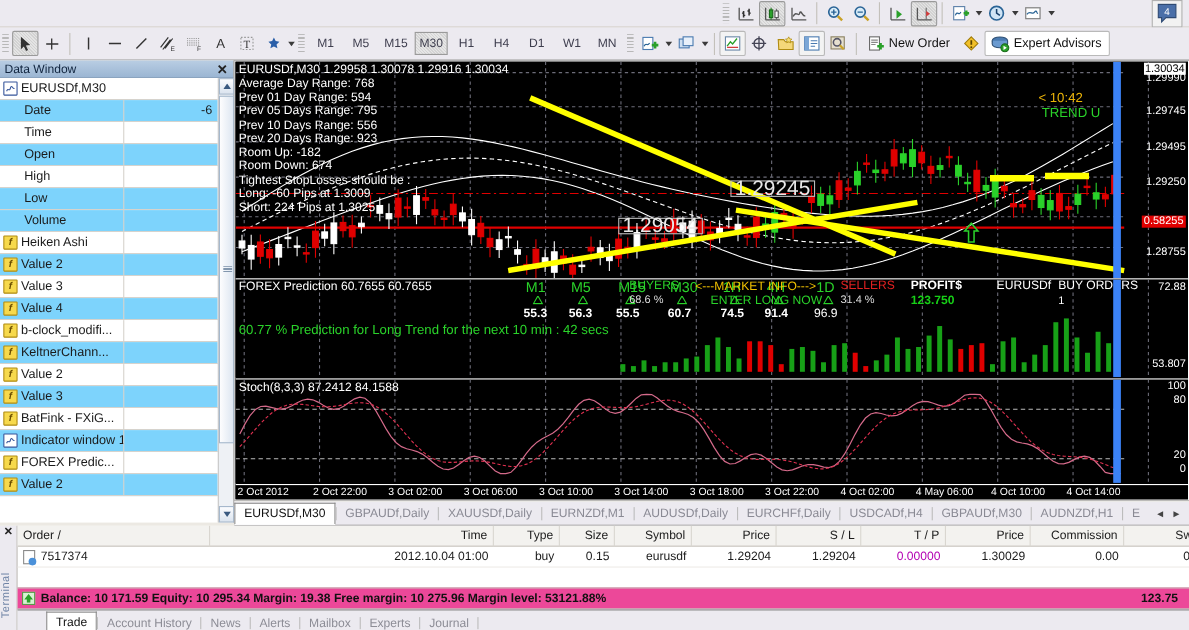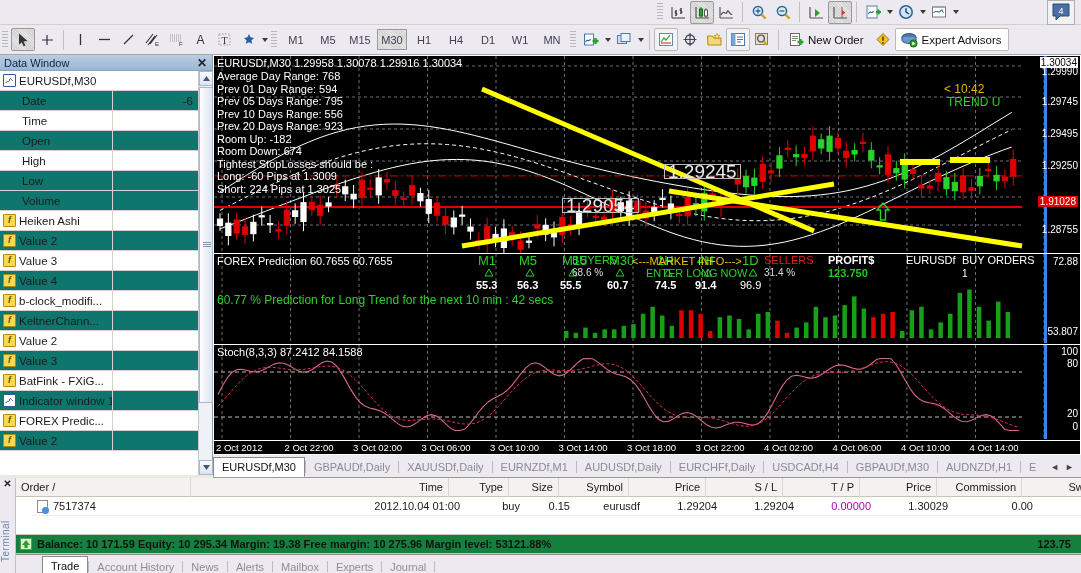--- a/index.html
+++ b/index.html
@@ -41,21 +41,21 @@
   
   #data-window{position:absolute;left:0;top:55px;width:213px;height:420px;background:#f0efeb;
     border-right:1px solid #9a9a9a;}
   #dw-title{height:16px;background:linear-gradient(to bottom,#b9cde3,#9bb6d3);
     display:flex;align-items:center;padding:0 4px;border-bottom:1px solid #8ba4bf;}
   #dw-title .t{font-size:11px;color:#10243e;flex:1;}
   #dw-close{font-size:12px;font-weight:bold;color:#222;width:12px;text-align:center;cursor:default;}
   #dw-body{position:absolute;top:16px;left:0;right:14px;bottom:0;overflow:hidden;background:#fff;}
   .dw-row{display:flex;height:20px;border-bottom:1px solid #d6d3cd;align-items:center;}
   .dw-row.head{background:#fff;}
-  .dw-row.odd{background:#0f766e;}
+  .dw-row.odd{background:#7dd3fc;}
   .dw-row.even{background:#fff;}
   .dw-lbl{flex:0 0 113px;font-size:11.5px;color:#1a1a1a;display:flex;align-items:center;
     padding-left:3px;height:100%;border-right:1px solid #d6d3cd;overflow:hidden;white-space:nowrap;}
   .dw-lbl.indent{padding-left:22px;}
   .dw-val{flex:1;font-size:11.5px;color:#1a1a1a;text-align:right;padding-right:5px;}
   .ico-fx{width:13px;height:13px;margin-right:3px;flex:none;background:#f7d94c;border:1px solid #b08b12;
     border-radius:1px;font-size:9px;font-style:italic;font-weight:bold;color:#6b4e00;
     display:flex;align-items:center;justify-content:center;line-height:1;}
   .ico-chart{width:13px;height:13px;margin-right:3px;flex:none;background:#fff;border:1px solid #36559a;
     border-radius:1px;display:flex;align-items:center;justify-content:center;}
@@ -70,21 +70,21 @@
     background:repeating-linear-gradient(to bottom,#8296ad 0 1px,transparent 1px 2px);}
 
   
   #chart-area{position:absolute;left:213px;top:55px;width:868px;height:400px;background:#000;
     border:1px solid #fff;overflow:hidden;}
   .pane{position:absolute;left:0;right:0;background:#000;overflow:hidden;}
   #pane-price{top:0;height:197px;}
   #pane-pred{top:197px;height:90px;border-top:1px solid #fff;}
   #pane-stoch{top:288px;height:95px;border-top:1px solid #fff;}
   #time-axis{position:absolute;left:0;right:0;top:384px;height:14px;background:#000;border-top:1px solid #fff;}
-  .price-scale{position:absolute;right:0;top:0;bottom:0;width:36px;border-left:3px solid #3b82f6;}
+  .price-scale{position:absolute;right:0;top:0;bottom:0;width:68px;border-left:7px solid #3b82f6;}
   .ps-lbl{position:absolute;right:2px;font-size:10px;color:#fff;white-space:nowrap;}
   .ps-lbl.hi{background:#fff;color:#000;padding:0 1px;}
   .ps-lbl.red{background:#e00000;color:#fff;padding:0 2px;}
   .info-txt{position:absolute;font-size:11px;white-space:nowrap;line-height:13px;}
   .ta-lbl{position:absolute;font-size:9.5px;color:#fff;white-space:nowrap;top:1px;}
 
   
   #chart-tabs{position:absolute;left:213px;top:456px;width:868px;height:22px;
     background:#eceaf0;border-bottom:1px solid #9a9a9a;display:flex;align-items:center;}
   .ctab{font-size:11px;color:#8a8a94;padding:0 8px;height:19px;display:flex;align-items:center;flex:none;}
@@ -99,31 +99,31 @@
     border-right:1px solid #c4c0ba;}
   #term-close{font-size:10px;font-weight:bold;text-align:center;line-height:12px;color:#222;}
   #term-vlabel{position:absolute;bottom:2px;left:0;width:16px;height:60px;
     font-size:10px;color:#6f84a6;writing-mode:vertical-rl;transform:rotate(180deg);
     text-align:center;letter-spacing:0.5px;}
   #term-main{position:absolute;left:16px;top:0;right:0;height:95px;}
   .thead{display:flex;height:19px;background:#f3f2ef;border-bottom:1px solid #c8c4bd;align-items:center;}
   .th{font-size:11px;color:#1a1a1a;text-align:right;padding-right:5px;
     border-right:1px solid #d9d6d0;height:19px;line-height:19px;overflow:hidden;white-space:nowrap;}
   .th.left{text-align:left;padding-left:5px;}
-  .trow{display:flex;height:19px;border-bottom:1px solid #eeece8;margin-left:16px;}
+  .trow{display:flex;height:19px;border-bottom:1px solid #eeece8;}
   .td{font-size:11px;color:#1a1a1a;text-align:right;padding-right:5px;height:19px;line-height:19px;
     overflow:hidden;white-space:nowrap;}
   .td.left{text-align:left;padding-left:5px;display:flex;align-items:center;}
   .td.magenta{color:#b300b3;}
   .ico-doc{width:11px;height:13px;margin-right:5px;flex:none;background:#fff;
     border:1px solid #8a8a8a;position:relative;}
   .ico-doc::after{content:"";position:absolute;right:-2px;bottom:-2px;width:7px;height:7px;
     border-radius:50%;background:#4a90d9;}
   #balance-row{display:flex;align-items:center;height:20px;border-top:1px solid #c8c4bd;
-    border-bottom:1px solid #c8c4bd;background:#15803d;padding:0 4px;}
+    border-bottom:1px solid #c8c4bd;background:#ec4899;padding:0 4px;}
   .bal-ico{width:12px;height:12px;background:#d8f0d2;border:1px solid #5a9a4a;margin-right:5px;
     display:flex;align-items:center;justify-content:center;flex:none;}
   #balance-text{font-size:11px;font-weight:bold;color:#111;flex:1;}
   #balance-total{font-size:11px;font-weight:bold;color:#111;padding-right:6px;}
   #term-tabs{display:flex;align-items:flex-end;height:22px;background:#eceaf0;
     border-top:1px solid #8a8a8a;padding-left:26px;}
   .ttab{font-size:11px;color:#8d8d96;padding:0 8px;height:18px;display:flex;align-items:center;flex:none;}
   .ttab.active{color:#111;background:#fff;border:1px solid #8a8a8a;border-bottom-color:#fff;height:20px;}
   .ttab-sep{width:1px;height:11px;background:#bcbcbc;margin-bottom:4px;flex:none;}
 </style>
@@ -790,21 +790,21 @@
       </div>
       <div class="info-txt" style="left:450px;top:108px;font-size:19px;color:#e8e8e8;border:1px solid #bbb;padding:0 3px;background:rgba(0,0,0,0);">1.29245</div>
       <div class="info-txt" style="left:348px;top:142px;font-size:19px;color:#e8e8e8;border:1px solid #bbb;padding:0 3px;">1.29054</div>
       <div class="price-scale">
         <div id="ps-main">
             <div class="ps-lbl hi" style="top: 1px;">1.30034</div>
             <div class="ps-lbl" style="top: 10px;">1.29990</div>
             <div class="ps-lbl" style="top: 40px;">1.29745</div>
             <div class="ps-lbl" style="top: 72px;">1.29495</div>
             <div class="ps-lbl" style="top: 104px;">1.29250</div>
-            <div class="ps-lbl red" style="top: 140px;">1.91028</div>
+            <div class="ps-lbl red" style="top: 140px;">0.58255</div>
             <div class="ps-lbl" style="top: 168px;">1.28755</div>
           </div>
       </div>
     </div>
 
     <div class="pane" id="pane-pred">
       <svg id="pred-svg" width="866" height="90" viewBox="0 0 866 90" style="position:absolute;left:0;top:0">
           <line x1="8" y1="0" x2="8" y2="90" stroke="#6c6c78" stroke-width="1" stroke-dasharray="3,3"></line>
           <line x1="76.5" y1="0" x2="76.5" y2="90" stroke="#6c6c78" stroke-width="1" stroke-dasharray="3,3"></line>
           <line x1="145" y1="0" x2="145" y2="90" stroke="#6c6c78" stroke-width="1" stroke-dasharray="3,3"></line>
@@ -955,21 +955,21 @@
     <div id="time-axis">
         <div class="ta-lbl" style="left: 2px;">2 Oct 2012</div>
         <div class="ta-lbl" style="left: 70.5px;">2 Oct 22:00</div>
         <div class="ta-lbl" style="left: 139px;">3 Oct 02:00</div>
         <div class="ta-lbl" style="left: 207.5px;">3 Oct 06:00</div>
         <div class="ta-lbl" style="left: 276px;">3 Oct 10:00</div>
         <div class="ta-lbl" style="left: 344.5px;">3 Oct 14:00</div>
         <div class="ta-lbl" style="left: 413px;">3 Oct 18:00</div>
         <div class="ta-lbl" style="left: 481.5px;">3 Oct 22:00</div>
         <div class="ta-lbl" style="left: 550px;">4 Oct 02:00</div>
-        <div class="ta-lbl" style="left: 618.5px;">4 Oct 06:00</div>
+        <div class="ta-lbl" style="left: 618.5px;">4 May 06:00</div>
         <div class="ta-lbl" style="left: 687px;">4 Oct 10:00</div>
         <div class="ta-lbl" style="left: 755.5px;">4 Oct 14:00</div>
       </div>
   </div>
 
   <div id="chart-tabs">
     <div id="ctabs-host" style="display:flex;align-items:center;">
         <div class="ctab active">EURUSDf,M30</div>
         <div class="ctab-sep"></div>
         <div class="ctab">GBPAUDf,Daily</div>

